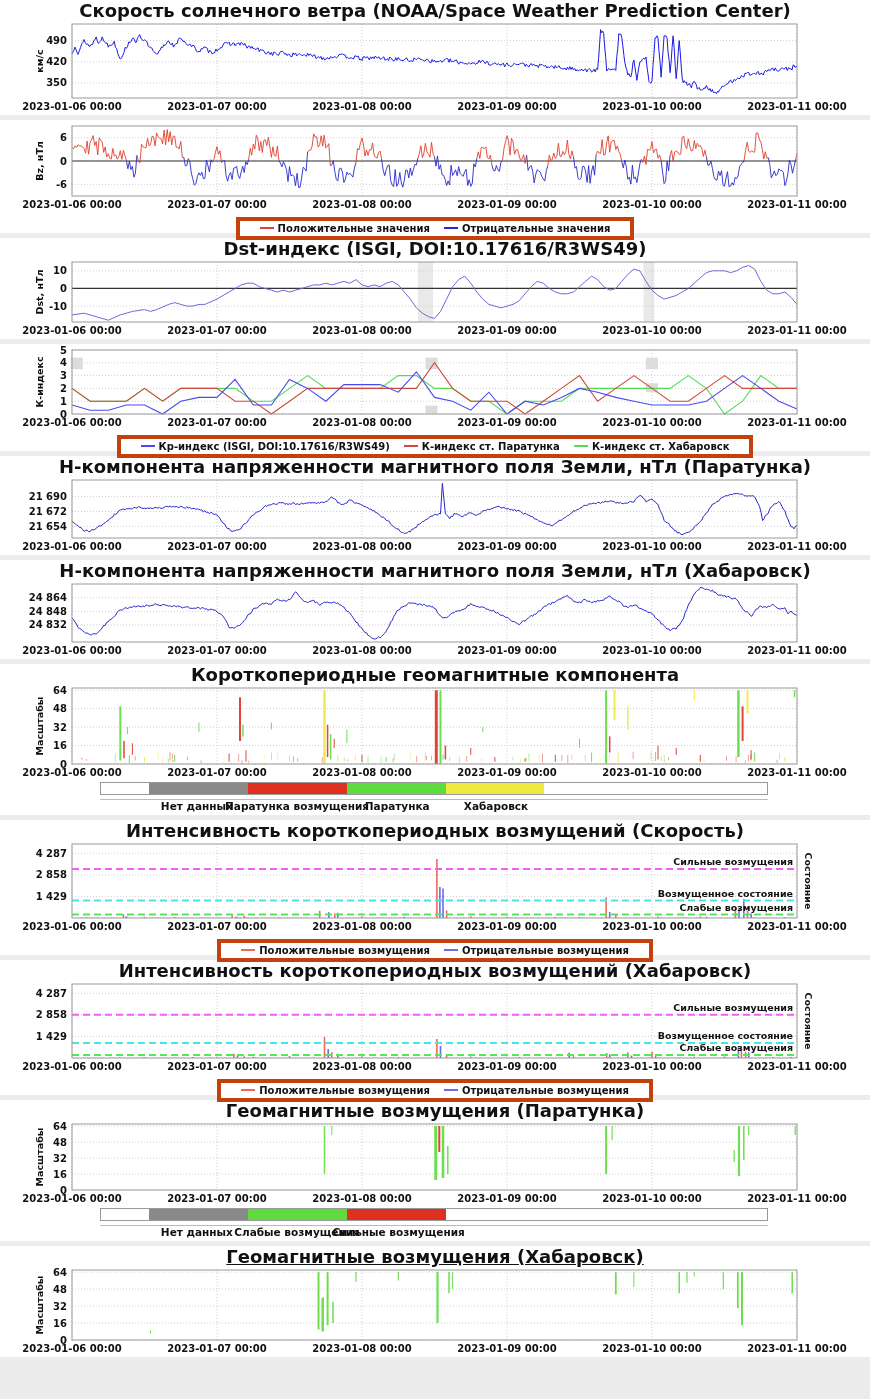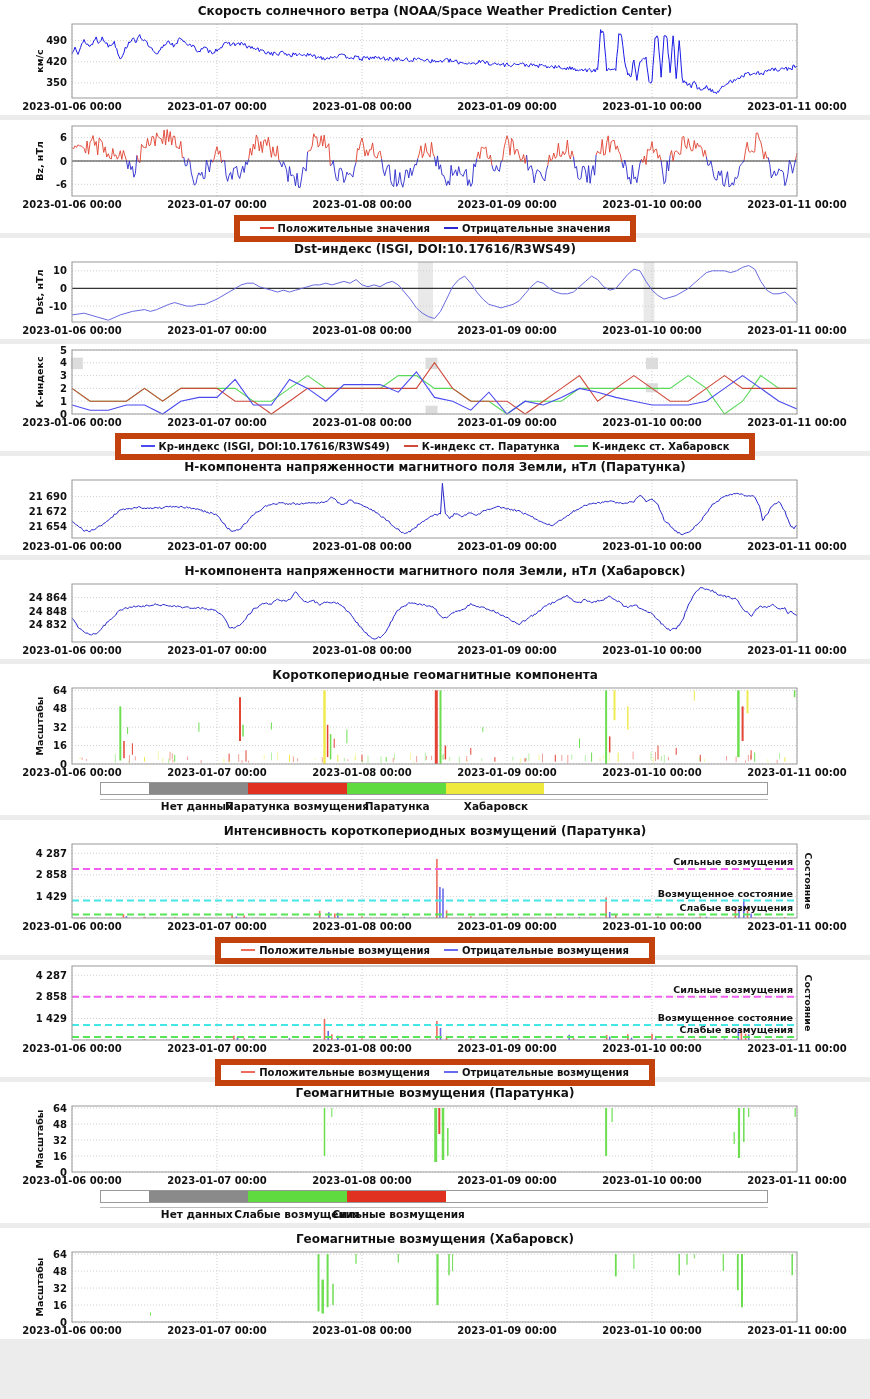--- a/index.html
+++ b/index.html
@@ -3,29 +3,29 @@
 <meta charset="utf-8">
 <style>
   html,body{margin:0;padding:0;}
   body{
     width:870px;
     background:#ececec;
     font-family:"DejaVu Sans","Liberation Sans",sans-serif;
     color:#111;
   }
   .panel{background:#ffffff;padding:2px 0;margin-bottom:5px;}
-  .panel:last-child{margin-bottom:16px;}
+  .panel:last-child{margin-bottom:16px;text-decoration:underline;}
   .chart-title{
-    text-align:center;font-size:12px;font-weight:bold;
+    text-align:center;font-size:18px;font-weight:bold;
     height:18px;line-height:18px;white-space:nowrap;
   }
   .chart{line-height:0;}
   .legend-row{display:flex;justify-content:center;height:20px;align-items:center;}
   .legend-box{
-    border:6px solid #c2410c;background:#fff;padding:1px 20px;
+    border:4px solid #c2410c;background:#fff;padding:1px 20px;
     display:inline-flex;gap:14px;font-size:10px;font-weight:bold;line-height:13px;
     align-items:center;white-space:nowrap;margin-top:14px;
   }
   .legend-item{display:inline-flex;align-items:center;}
   .legend-line{display:inline-block;width:14px;height:2px;margin-right:4px;}
   .colorbar-row{position:relative;height:32px;margin-top:2px;}
   .cbar{
     position:absolute;left:100px;top:1px;width:668px;height:13px;
     display:flex;border:1px solid #999;box-sizing:border-box;overflow:hidden;
   }
@@ -878,21 +878,21 @@
       </div>
       <div class="cbar-underline"></div>
       <span class="cbar-label" style="left:196.86px">Нет данных</span>
       <span class="cbar-label" style="left:297.06px">Паратунка возмущения</span>
       <span class="cbar-label" style="left:397.26px">Паратунка</span>
       <span class="cbar-label" style="left:496px">Хабаровск</span>
     </div>
 </section>
 
 <section class="panel">
-  <div class="chart-title">Интенсивность короткопериодных возмущений (Паратунка)</div>
+  <div class="chart-title">Интенсивность короткопериодных возмущений (Скорость)</div>
   <div class="chart"><svg width="870" height="93" style="font-family:'DejaVu Sans',sans-serif">
         <rect x="72" y="4" width="725" height="74" fill="#ffffff"></rect>
         <line x1="72" y1="4" x2="72" y2="78" stroke="#cfcfcf" stroke-width="1" stroke-dasharray="1,2"></line>
         <line x1="217" y1="4" x2="217" y2="78" stroke="#cfcfcf" stroke-width="1" stroke-dasharray="1,2"></line>
         <line x1="362" y1="4" x2="362" y2="78" stroke="#cfcfcf" stroke-width="1" stroke-dasharray="1,2"></line>
         <line x1="507" y1="4" x2="507" y2="78" stroke="#cfcfcf" stroke-width="1" stroke-dasharray="1,2"></line>
         <line x1="652" y1="4" x2="652" y2="78" stroke="#cfcfcf" stroke-width="1" stroke-dasharray="1,2"></line>
         <line x1="797" y1="4" x2="797" y2="78" stroke="#cfcfcf" stroke-width="1" stroke-dasharray="1,2"></line>
         <line x1="72" y1="56.41918367346939" x2="797" y2="56.41918367346939" stroke="#cfcfcf" stroke-width="1" stroke-dasharray="1,2"></line>
         <line x1="72" y1="34.838367346938774" x2="797" y2="34.838367346938774" stroke="#cfcfcf" stroke-width="1" stroke-dasharray="1,2"></line>
@@ -1430,20 +1430,21 @@
       </svg></div>
   <div class="legend-row">
       <span class="legend-box">
         <span class="legend-item"><span class="legend-line" style="background:#ef6a5a"></span>Положительные возмущения</span>
         <span class="legend-item"><span class="legend-line" style="background:#6a6aef"></span>Отрицательные возмущения</span>
       </span>
     </div>
 </section>
 
 <section class="panel">
+  <div class="chart-title">Интенсивность короткопериодных возмущений (Хабаровск)</div>
   <div class="chart"><svg width="870" height="93" style="font-family:'DejaVu Sans',sans-serif">
         <rect x="72" y="4" width="725" height="74" fill="#ffffff"></rect>
         <line x1="72" y1="4" x2="72" y2="78" stroke="#cfcfcf" stroke-width="1" stroke-dasharray="1,2"></line>
         <line x1="217" y1="4" x2="217" y2="78" stroke="#cfcfcf" stroke-width="1" stroke-dasharray="1,2"></line>
         <line x1="362" y1="4" x2="362" y2="78" stroke="#cfcfcf" stroke-width="1" stroke-dasharray="1,2"></line>
         <line x1="507" y1="4" x2="507" y2="78" stroke="#cfcfcf" stroke-width="1" stroke-dasharray="1,2"></line>
         <line x1="652" y1="4" x2="652" y2="78" stroke="#cfcfcf" stroke-width="1" stroke-dasharray="1,2"></line>
         <line x1="797" y1="4" x2="797" y2="78" stroke="#cfcfcf" stroke-width="1" stroke-dasharray="1,2"></line>
         <line x1="72" y1="56.41918367346939" x2="797" y2="56.41918367346939" stroke="#cfcfcf" stroke-width="1" stroke-dasharray="1,2"></line>
         <line x1="72" y1="34.838367346938774" x2="797" y2="34.838367346938774" stroke="#cfcfcf" stroke-width="1" stroke-dasharray="1,2"></line>

